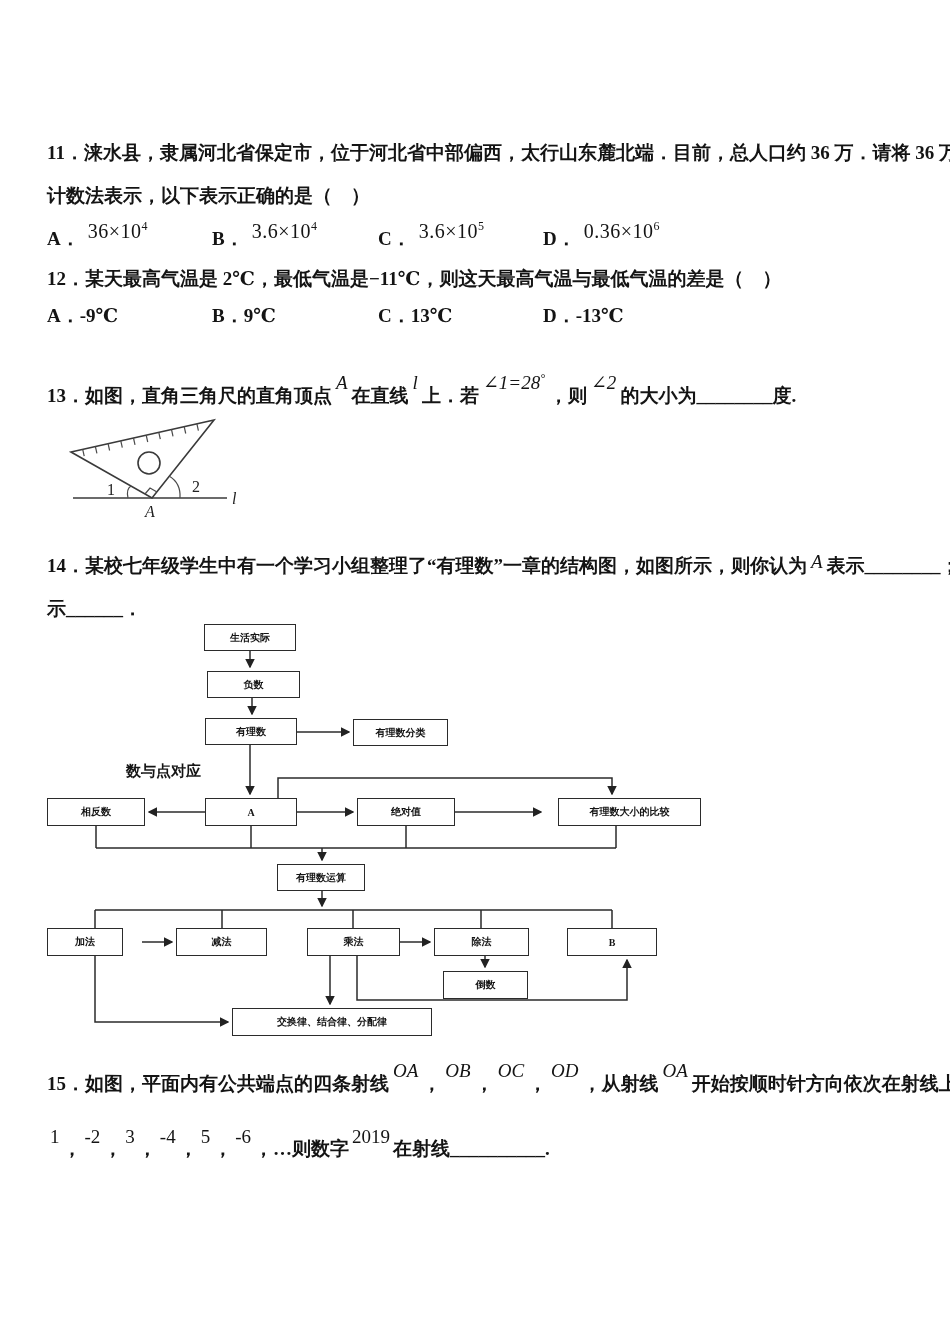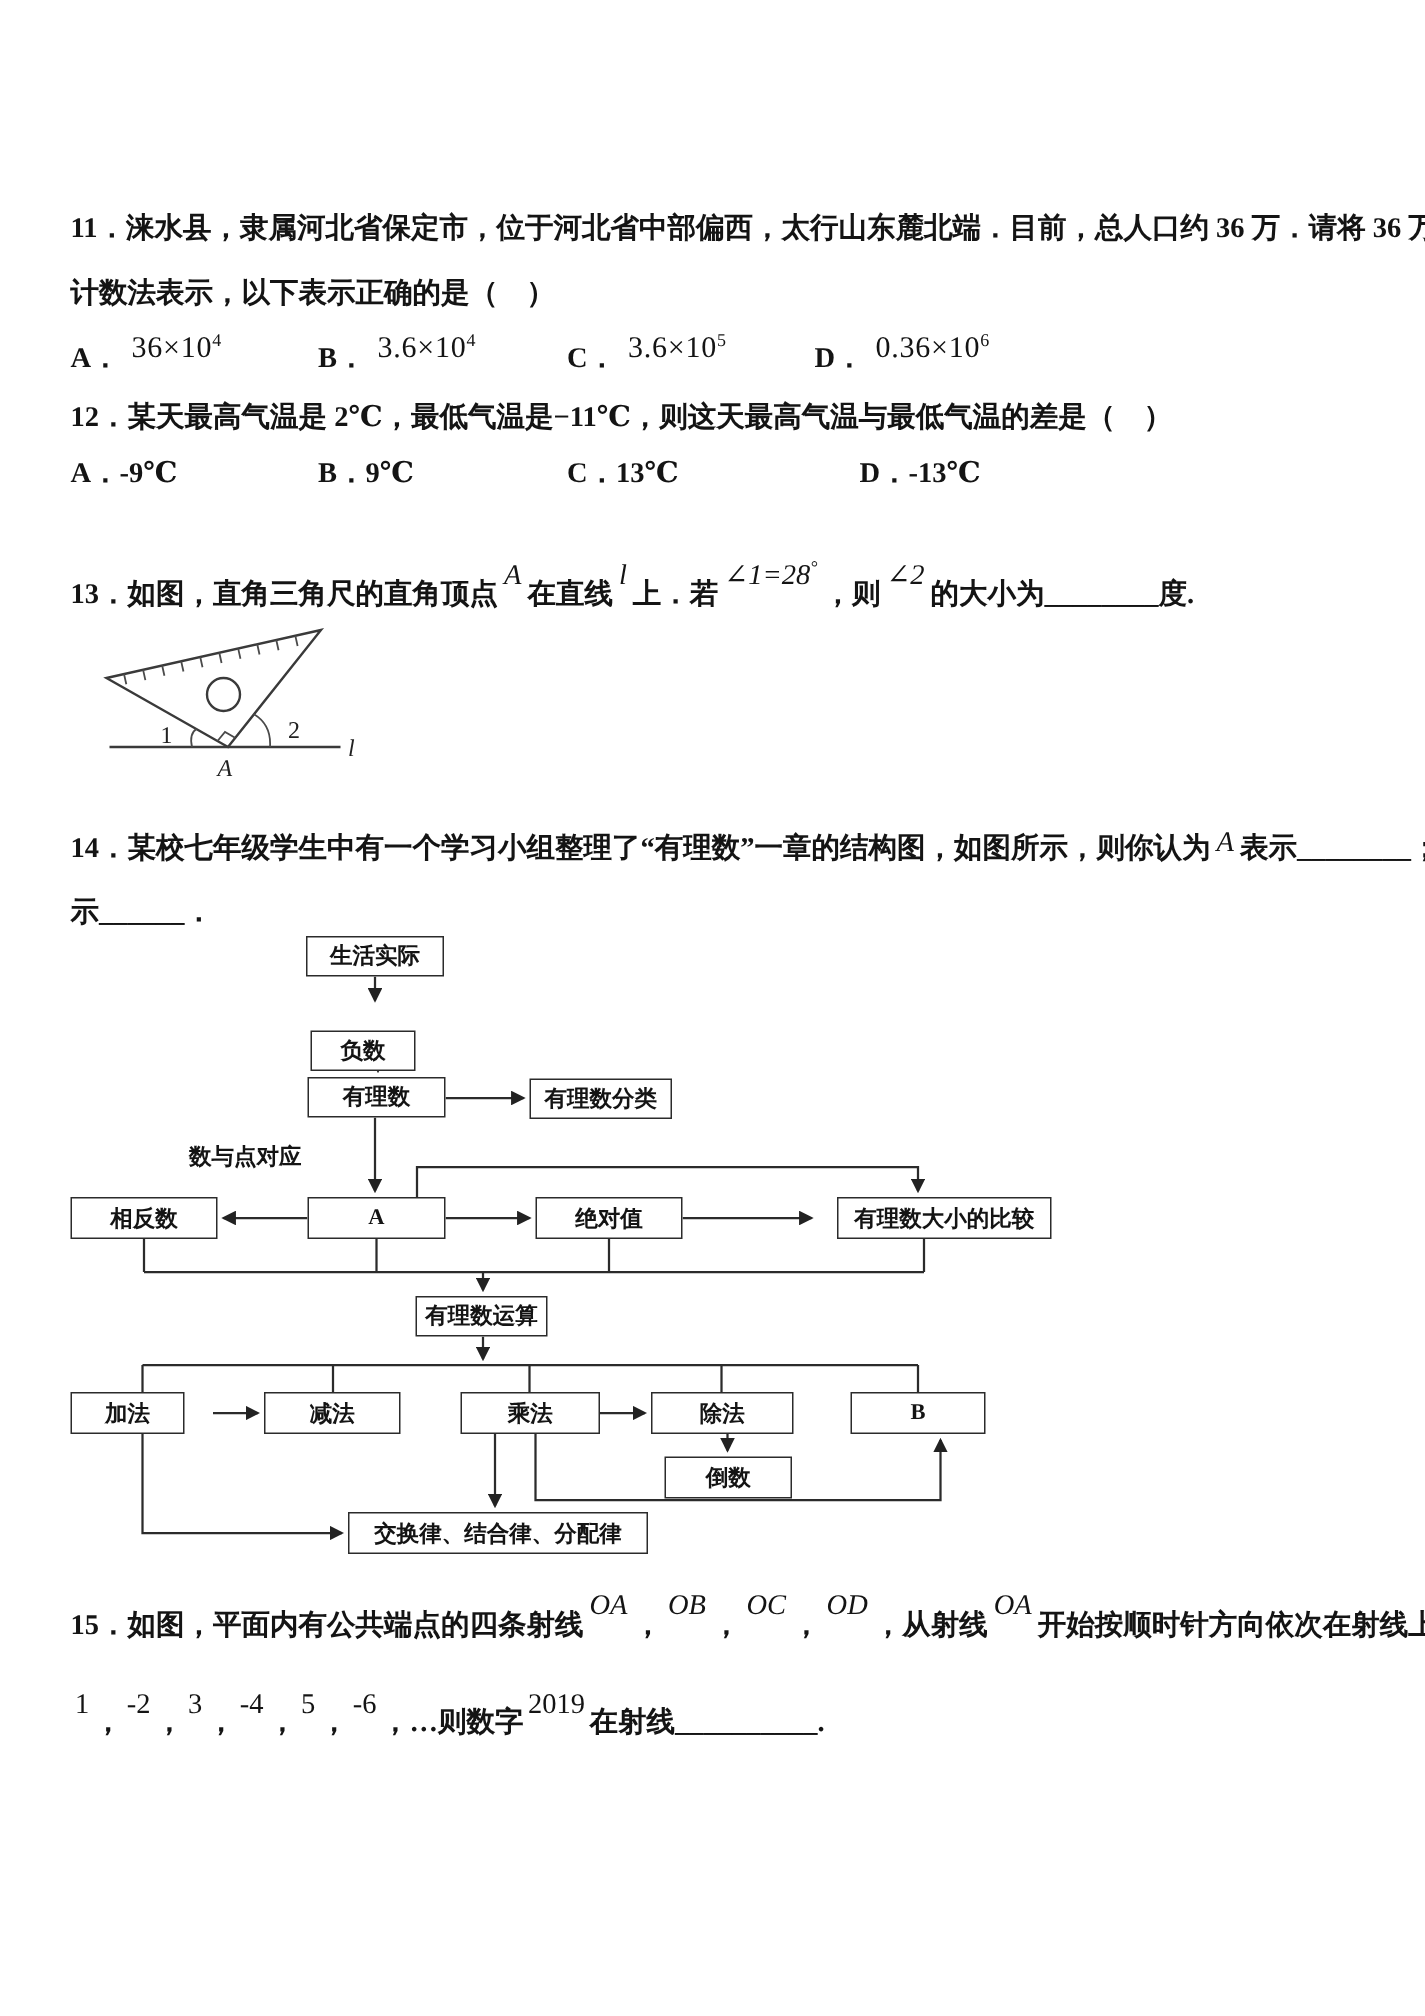--- a/index.html
+++ b/index.html
@@ -18,21 +18,21 @@
   .mi{font-style:italic;font-weight:normal;position:relative;top:-4px;margin:0 4px;}
   .msup{font-style:italic;font-weight:normal;position:relative;top:-13px;margin:0 4px;}
   .msn{font-weight:normal;position:relative;top:-12px;margin:0 3px;}
   .blank{font-weight:bold;letter-spacing:0;}
   .fig{position:absolute;left:45px;top:410px;}
   .fc{position:absolute;left:40px;top:620px;width:660px;height:425px;}
   .fc svg{position:absolute;left:0;top:0;}
   .fbox{
     position:absolute;border:1.6px solid #2b2b2b;background:#fff;
     display:flex;align-items:center;justify-content:center;
-    font-weight:bold;font-size:15px;white-space:nowrap;box-sizing:border-box;
+    font-weight:bold;font-size:10px;white-space:nowrap;box-sizing:border-box;
   }
   .fclabel{position:absolute;font-weight:bold;font-size:15px;white-space:nowrap;}
 </style>
 </head>
 <body>
 
 <div class="page">
 
 
   <div class="tline" style="top:141px">11．涞水县，隶属河北省保定市，位于河北省中部偏西，太行山东麓北端．目前，总人口约 36 万．请将 36 万用科学</div>
@@ -40,21 +40,21 @@
 
   <div class="opt" style="left:47px;top:221px"><span class="olabel">A．</span><span class="mexp"><span>36×10</span><sup>4</sup></span></div>
   <div class="opt" style="left:212px;top:221px"><span class="olabel">B．</span><span class="mexp"><span>3.6×10</span><sup>4</sup></span></div>
   <div class="opt" style="left:378px;top:221px"><span class="olabel">C．</span><span class="mexp"><span>3.6×10</span><sup>5</sup></span></div>
   <div class="opt" style="left:543px;top:221px"><span class="olabel">D．</span><span class="mexp"><span>0.36×10</span><sup>6</sup></span></div>
 
   <div class="tline" style="top:267px">12．某天最高气温是 2℃，最低气温是−11℃，则这天最高气温与最低气温的差是（　）</div>
   <div class="opt" style="left:47px;top:304px"><span>A．</span><span>-9℃</span></div>
   <div class="opt" style="left:212px;top:304px"><span>B．</span><span>9℃</span></div>
   <div class="opt" style="left:378px;top:304px"><span>C．</span><span>13℃</span></div>
-  <div class="opt" style="left:573px;top:304px"><span>D．</span><span>-13℃</span></div>
+  <div class="opt" style="left:543px;top:304px"><span>D．</span><span>-13℃</span></div>
 
 
   <div class="tline" style="top:379px"><span>13．如图，直角三角尺的直角顶点</span><span class="msup">A</span><span>在直线</span><span class="msup">l</span><span>上．若</span><span class="msup"><span>∠1=28</span><sup style="font-size:12px">°</sup></span><span>，则</span><span class="msup">∠2</span><span>的大小为</span><span class="blank">________</span><span>度.</span></div>
 
   <svg class="fig" width="280" height="118" viewBox="0 0 280 118">
     <g stroke="#3a3a3a" stroke-width="1.6" fill="none">
       <line x1="28" y1="88" x2="182" y2="88"></line>
       <path d="M26,42 L169,10 L107,88 Z"></path>
       <circle cx="104" cy="53" r="11"></circle>
     </g>
@@ -108,21 +108,21 @@
         <path d="M55,290 L572,290 M55,290 L55,308 M182,290 L182,308 M313,290 L313,308 M441,290 L441,308 M572,290 L572,308"></path>
         <line x1="102" y1="322" x2="132" y2="322" marker-end="url(#arw)"></line>
         <line x1="360" y1="322" x2="390" y2="322" marker-end="url(#arw)"></line>
         <line x1="445" y1="336" x2="445" y2="347" marker-end="url(#arw)"></line>
         <path d="M317,336 L317,380 L587,380 L587,340" marker-end="url(#arw)"></path>
         <line x1="290" y1="336" x2="290" y2="384" marker-end="url(#arw)"></line>
         <path d="M55,336 L55,402 L188,402" marker-end="url(#arw)"></path>
       </g>
     </svg>
     <div class="fbox" style="left:164px;top:4px;width:92px;height:27px">生活实际</div>
-    <div class="fbox" style="left:167px;top:67px;width:70px;height:27px">负数</div>
+    <div class="fbox" style="left:167px;top:51px;width:93px;height:27px">负数</div>
     <div class="fbox" style="left:165px;top:98px;width:92px;height:27px">有理数</div>
     <div class="fbox" style="left:313px;top:99px;width:95px;height:27px">有理数分类</div>
     <div class="fclabel" style="left:86px;top:142px">数与点对应</div>
     <div class="fbox" style="left:7px;top:178px;width:98px;height:28px">相反数</div>
     <div class="fbox" style="left:165px;top:178px;width:92px;height:28px">A</div>
     <div class="fbox" style="left:317px;top:178px;width:98px;height:28px">绝对值</div>
     <div class="fbox" style="left:518px;top:178px;width:143px;height:28px">有理数大小的比较</div>
     <div class="fbox" style="left:237px;top:244px;width:88px;height:27px">有理数运算</div>
     <div class="fbox" style="left:7px;top:308px;width:76px;height:28px">加法</div>
     <div class="fbox" style="left:136px;top:308px;width:91px;height:28px">减法</div>

